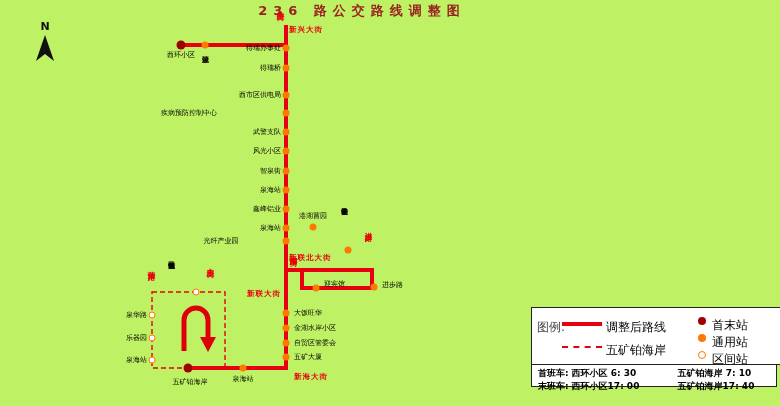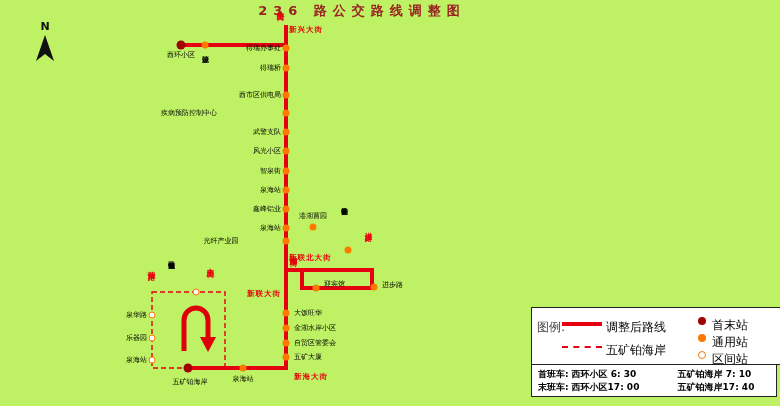--- a/index.html
+++ b/index.html
@@ -30,23 +30,23 @@
   .lg-title { position:absolute; left:5px; top:11px; color:#444; }
   .lg-line { position:absolute; width:40px; }
   .lg-line.solid { left:30px; top:14px; height:4px; background:#e60012; }
   .lg-line.dashed { left:30px; top:38px; border-top:2px dashed #e60012; }
   .lg-label { position:absolute; white-space:nowrap; }
   .lg-dot { position:absolute; left:166px; width:8px; height:8px; border-radius:50%; }
   .lg-dot.terminal { background:#a00000; }
   .lg-dot.stop { background:#ff7800; }
   .lg-dot.section { background:#fff; border:1.5px solid #ff7800; }
 
-  .schedule { position:absolute; left:531px; top:364px; width:246px; height:33px; border:1px solid #222;
+  .schedule { position:absolute; left:531px; top:364px; width:246px; height:23px; border:1px solid #222;
               background:#fff; z-index:3; font-size:9px; font-weight:bold; color:#000;
-              padding:2px 6px; display:flex; flex-direction:column; justify-content:flex-end; }
+              padding:2px 6px; display:flex; flex-direction:column; justify-content:flex-start; }
   .sch-row { display:flex; white-space:nowrap; }
   .sch-first { margin-left:3px; width:106px; }
 </style>
 </head>
 <body>
 
 <div id="canvas">
 
   <div class="map-title">236 路公交路线调整图</div>
 

